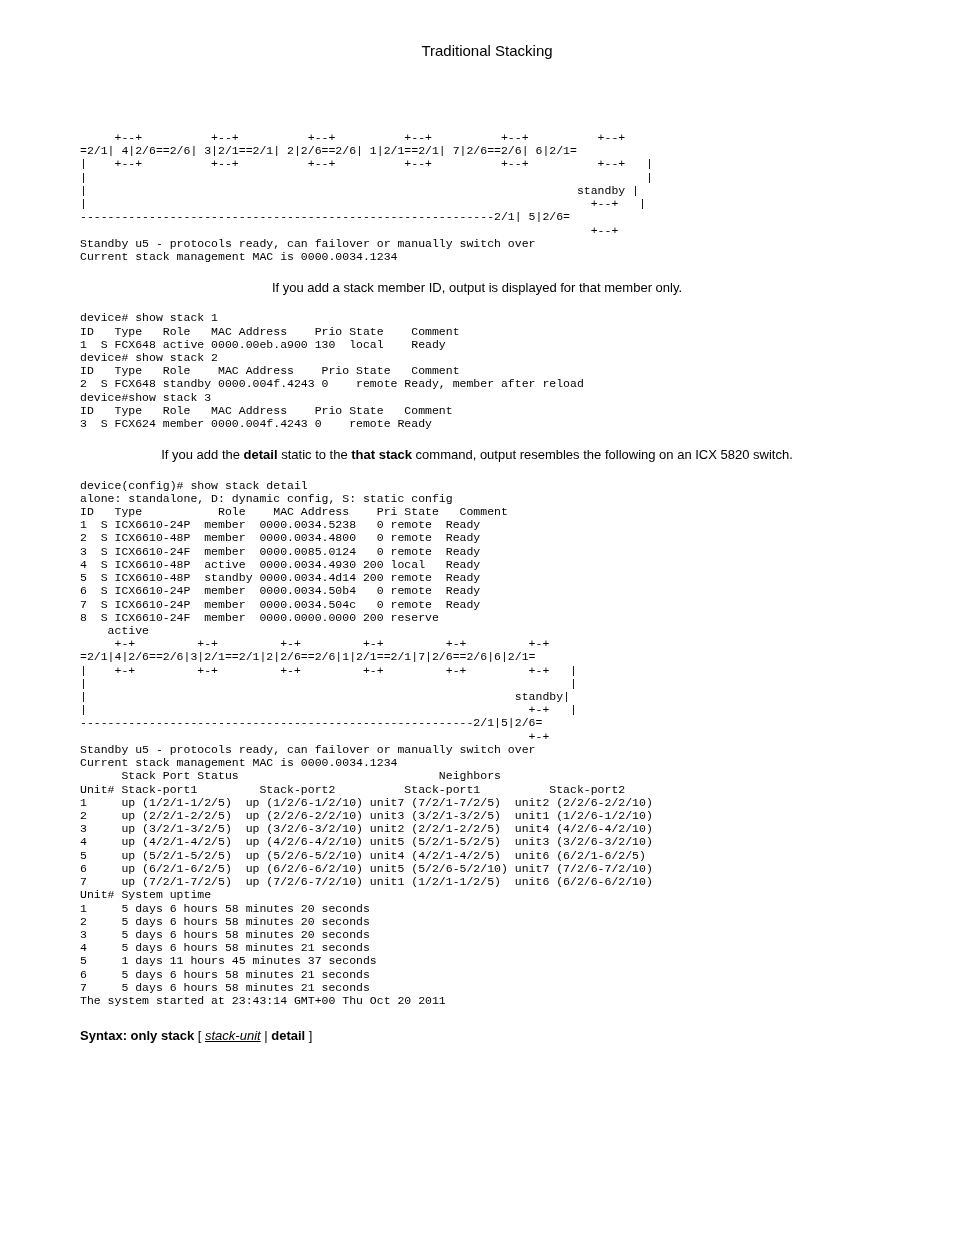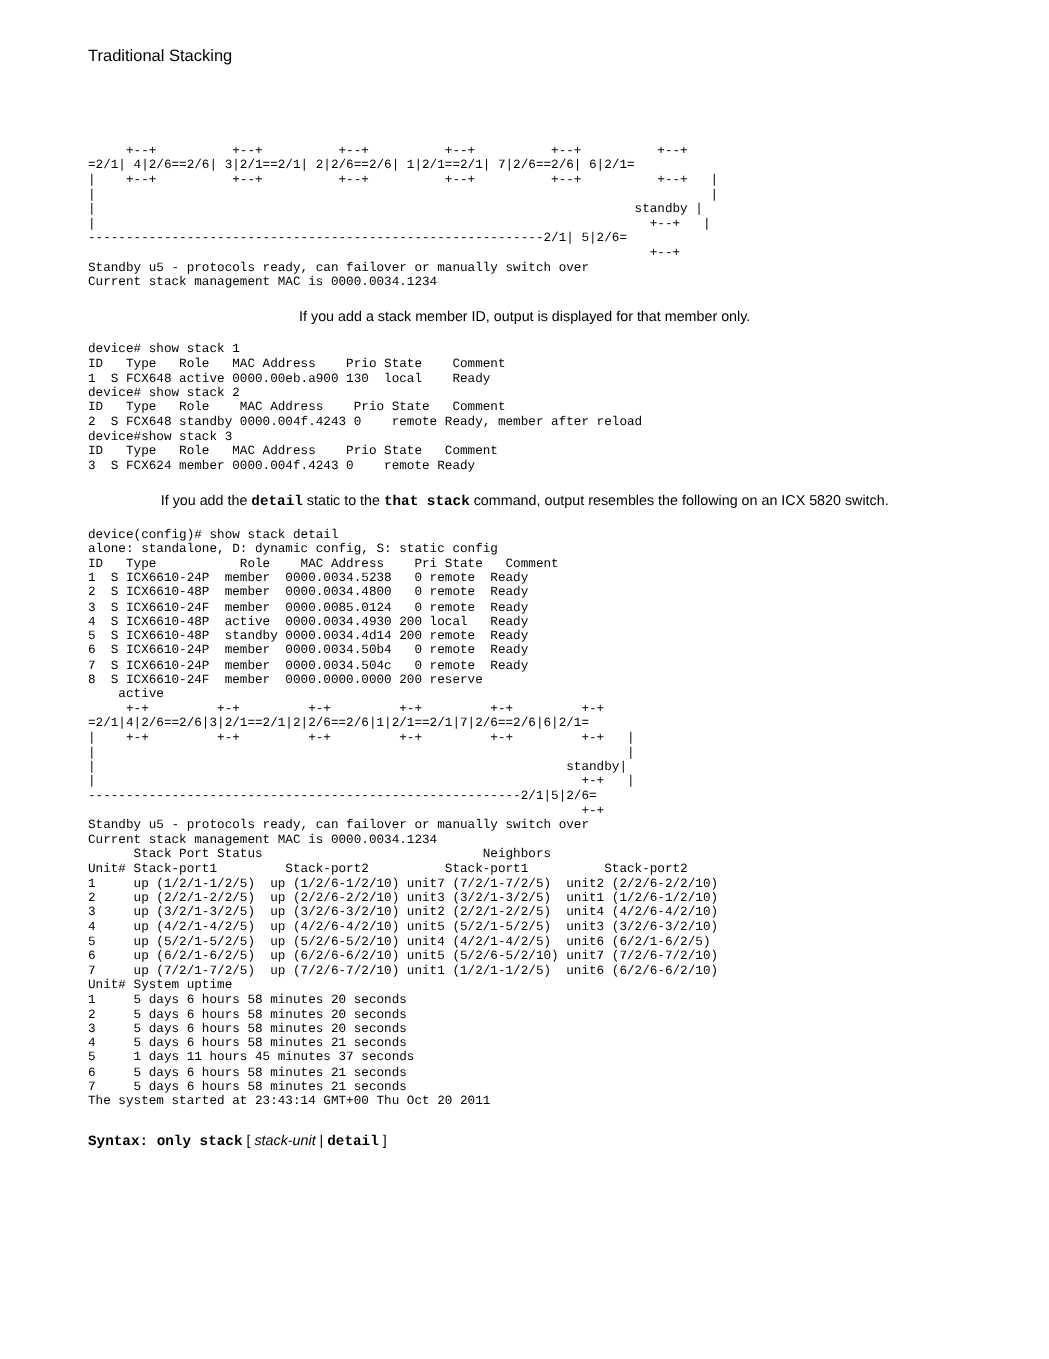--- a/index.html
+++ b/index.html
@@ -7,43 +7,43 @@
     padding: 40px 80px 40px 80px;
     font-family: Arial, Helvetica, sans-serif;
     font-size: 13px;
     line-height: 1.4;
     color: #000;
     background: #fff;
     width: 954px;
     box-sizing: border-box;
   }
   .running-head {
-    text-align: left;
+    text-align: center;
     font-size: 15px;
     margin-bottom: 70px;
     margin-right: -20px;
   }
   pre {
     font-family: "Courier New", monospace;
     font-size: 11.5px;
     line-height: 1.15;
     white-space: pre;
     margin: 8px 0 16px 0;
   }
   .body-text {
     margin: 14px 0;
     font-size: 13px;
     text-align: center;
   }
   .syntax-line {
     margin: 20px 0;
     font-size: 13px;
   }
-  .bold { font-weight: bold; font-family: Liberation Mono, monospace; }
-  .ital { font-style: italic; }
+  .bold { font-weight: bold; }
+  .ital { font-style: italic; text-decoration: underline; }
 </style>
 </head>
 <body>
 
 <div class="running-head">Traditional Stacking</div>
 
 <pre>     +--+          +--+          +--+          +--+          +--+          +--+
 =2/1| 4|2/6==2/6| 3|2/1==2/1| 2|2/6==2/6| 1|2/1==2/1| 7|2/6==2/6| 6|2/1=
 |    +--+          +--+          +--+          +--+          +--+          +--+   |
 |                                                                                 |

